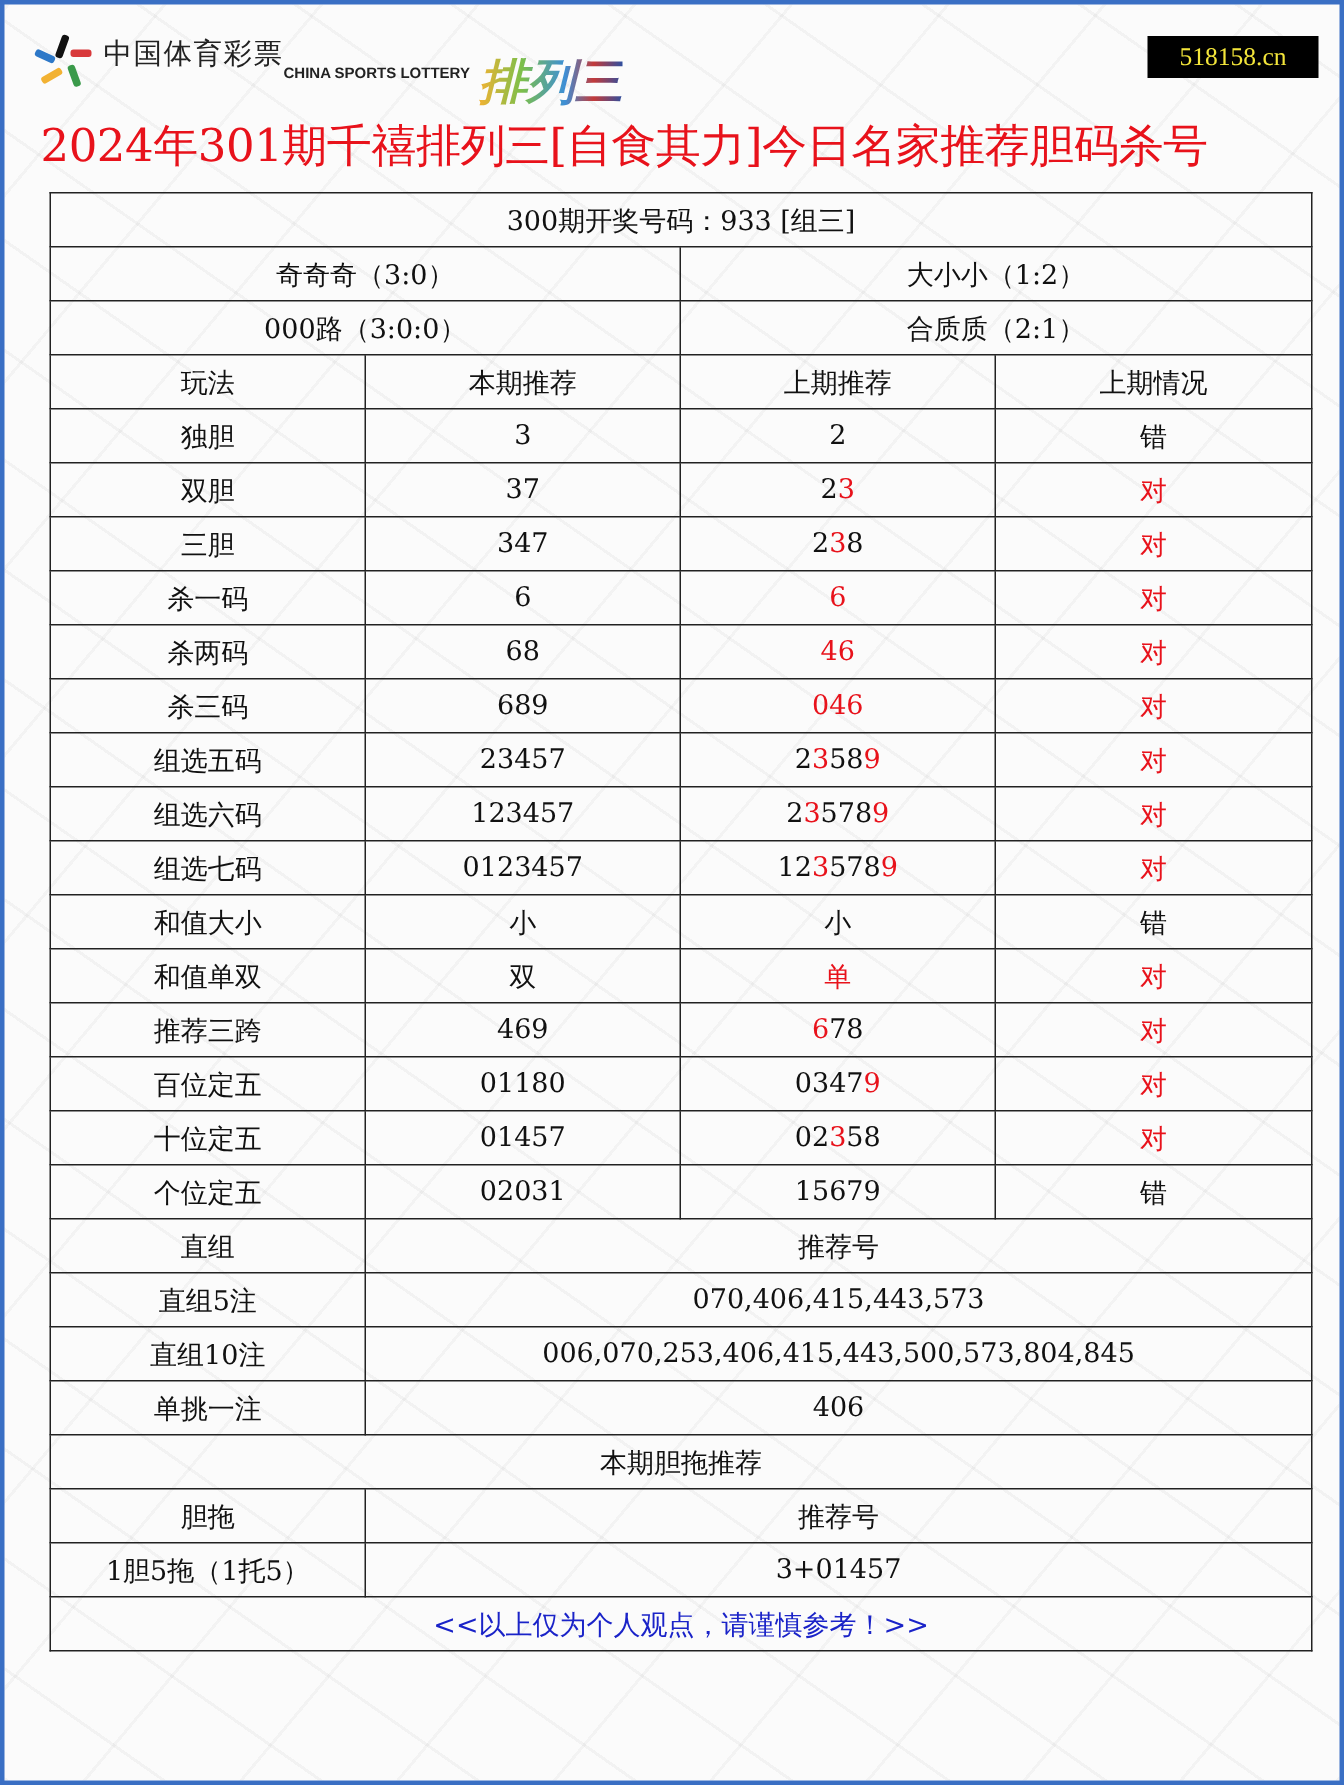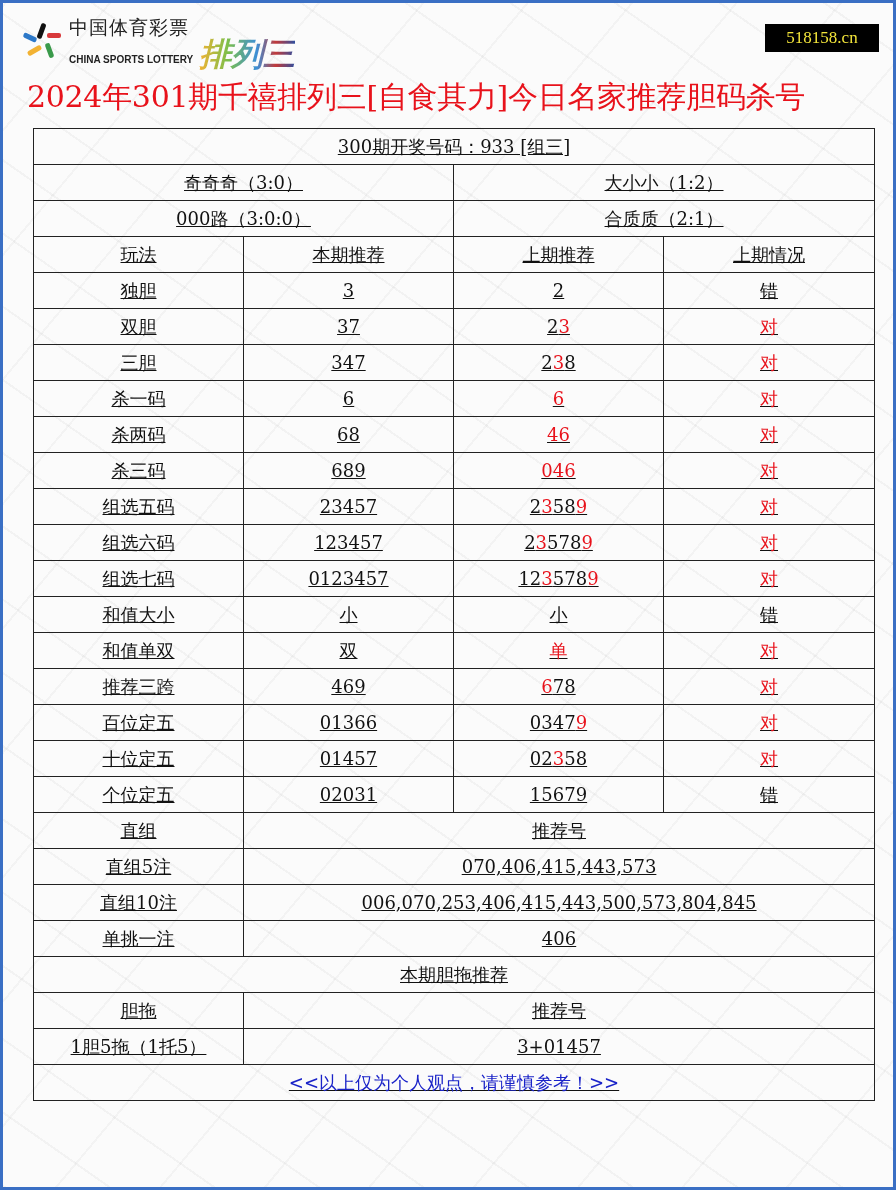--- a/index.html
+++ b/index.html
@@ -6,32 +6,32 @@
   body{width:896px;height:1190px;position:relative;overflow:hidden;
     background:#f4f4f4;font-family:"DejaVu Serif","Liberation Serif",serif;}
   .frame{position:absolute;left:0;top:0;width:890px;height:1184px;border:3px solid #3a6fc4;
     background:
       repeating-linear-gradient(35deg, rgba(0,0,0,0.035) 0 2px, transparent 2px 60px),
       repeating-linear-gradient(-50deg, rgba(0,0,0,0.03) 0 2px, transparent 2px 80px),
       #fbfbfb;}
   .logo{position:absolute;left:20px;top:18px;height:40px;display:flex;align-items:center;}
   .logo-mark{position:relative;width:40px;height:40px;}
   .logo-mark span{position:absolute;height:5px;border-radius:2px;}
-  .logo-text{margin-left:6px;display:flex;flex-direction:column;line-height:1;}
+  .logo-text{margin-left:6px;display:flex;flex-direction:row;line-height:1;}
   .logo-cn{font-family:"DejaVu Sans",sans-serif;font-size:19px;color:#222;letter-spacing:1px;}
   .logo-en{font-family:"Liberation Sans",sans-serif;font-size:10px;font-weight:bold;color:#222;margin-top:18px;}
   .logo-game{margin-left:6px;font-family:"DejaVu Sans",sans-serif;font-weight:bold;font-style:italic;font-size:32px;
     background:linear-gradient(90deg,#f2b233 0%,#7cbf4a 30%,#3d8fd6 60%,#c23a3a 80%,#2f4f9f 100%);
     -webkit-background-clip:text;background-clip:text;color:transparent;margin-top:28px;}
   .site-badge{position:absolute;left:762px;top:21px;width:114px;height:28px;background:#000;color:#f3e53a;
     font-family:Liberation Serif, serif;font-size:17px;display:flex;align-items:center;justify-content:center;}
   .page-title{position:absolute;left:24px;top:74px;width:860px;color:#e8121b;font-family:"DejaVu Serif",serif;
     font-size:30px;white-space:nowrap;letter-spacing:-0.3px;}
   table{position:absolute;left:30px;top:125px;width:841px;border-collapse:collapse;table-layout:fixed;
-    font-family:"DejaVu Serif",serif;font-size:18px;color:#111;text-decoration:underline;}
+    font-family:"DejaVu Serif",serif;font-size:18px;color:#111;}
   td{border:1px solid #222;height:35px;text-align:center;padding:0;background:transparent;}
   .red{color:#e8121b;}
   .blue{color:#1a23c8;}
 </style>
 </head>
 <body>
 
 <div class="frame">
   <div class="logo">
     <div class="logo-mark">
@@ -146,21 +146,21 @@
           <td class="red">对</td>
         </tr>
         <tr>
           <td>推荐三跨</td>
           <td>469</td>
           <td><span class="red">6</span><span>78</span></td>
           <td class="red">对</td>
         </tr>
         <tr>
           <td>百位定五</td>
-          <td>01366</td>
+          <td>01180</td>
           <td><span>0347</span><span class="red">9</span></td>
           <td class="red">对</td>
         </tr>
         <tr>
           <td>十位定五</td>
           <td>01457</td>
           <td><span>02</span><span class="red">3</span><span>58</span></td>
           <td class="red">对</td>
         </tr>
         <tr>

